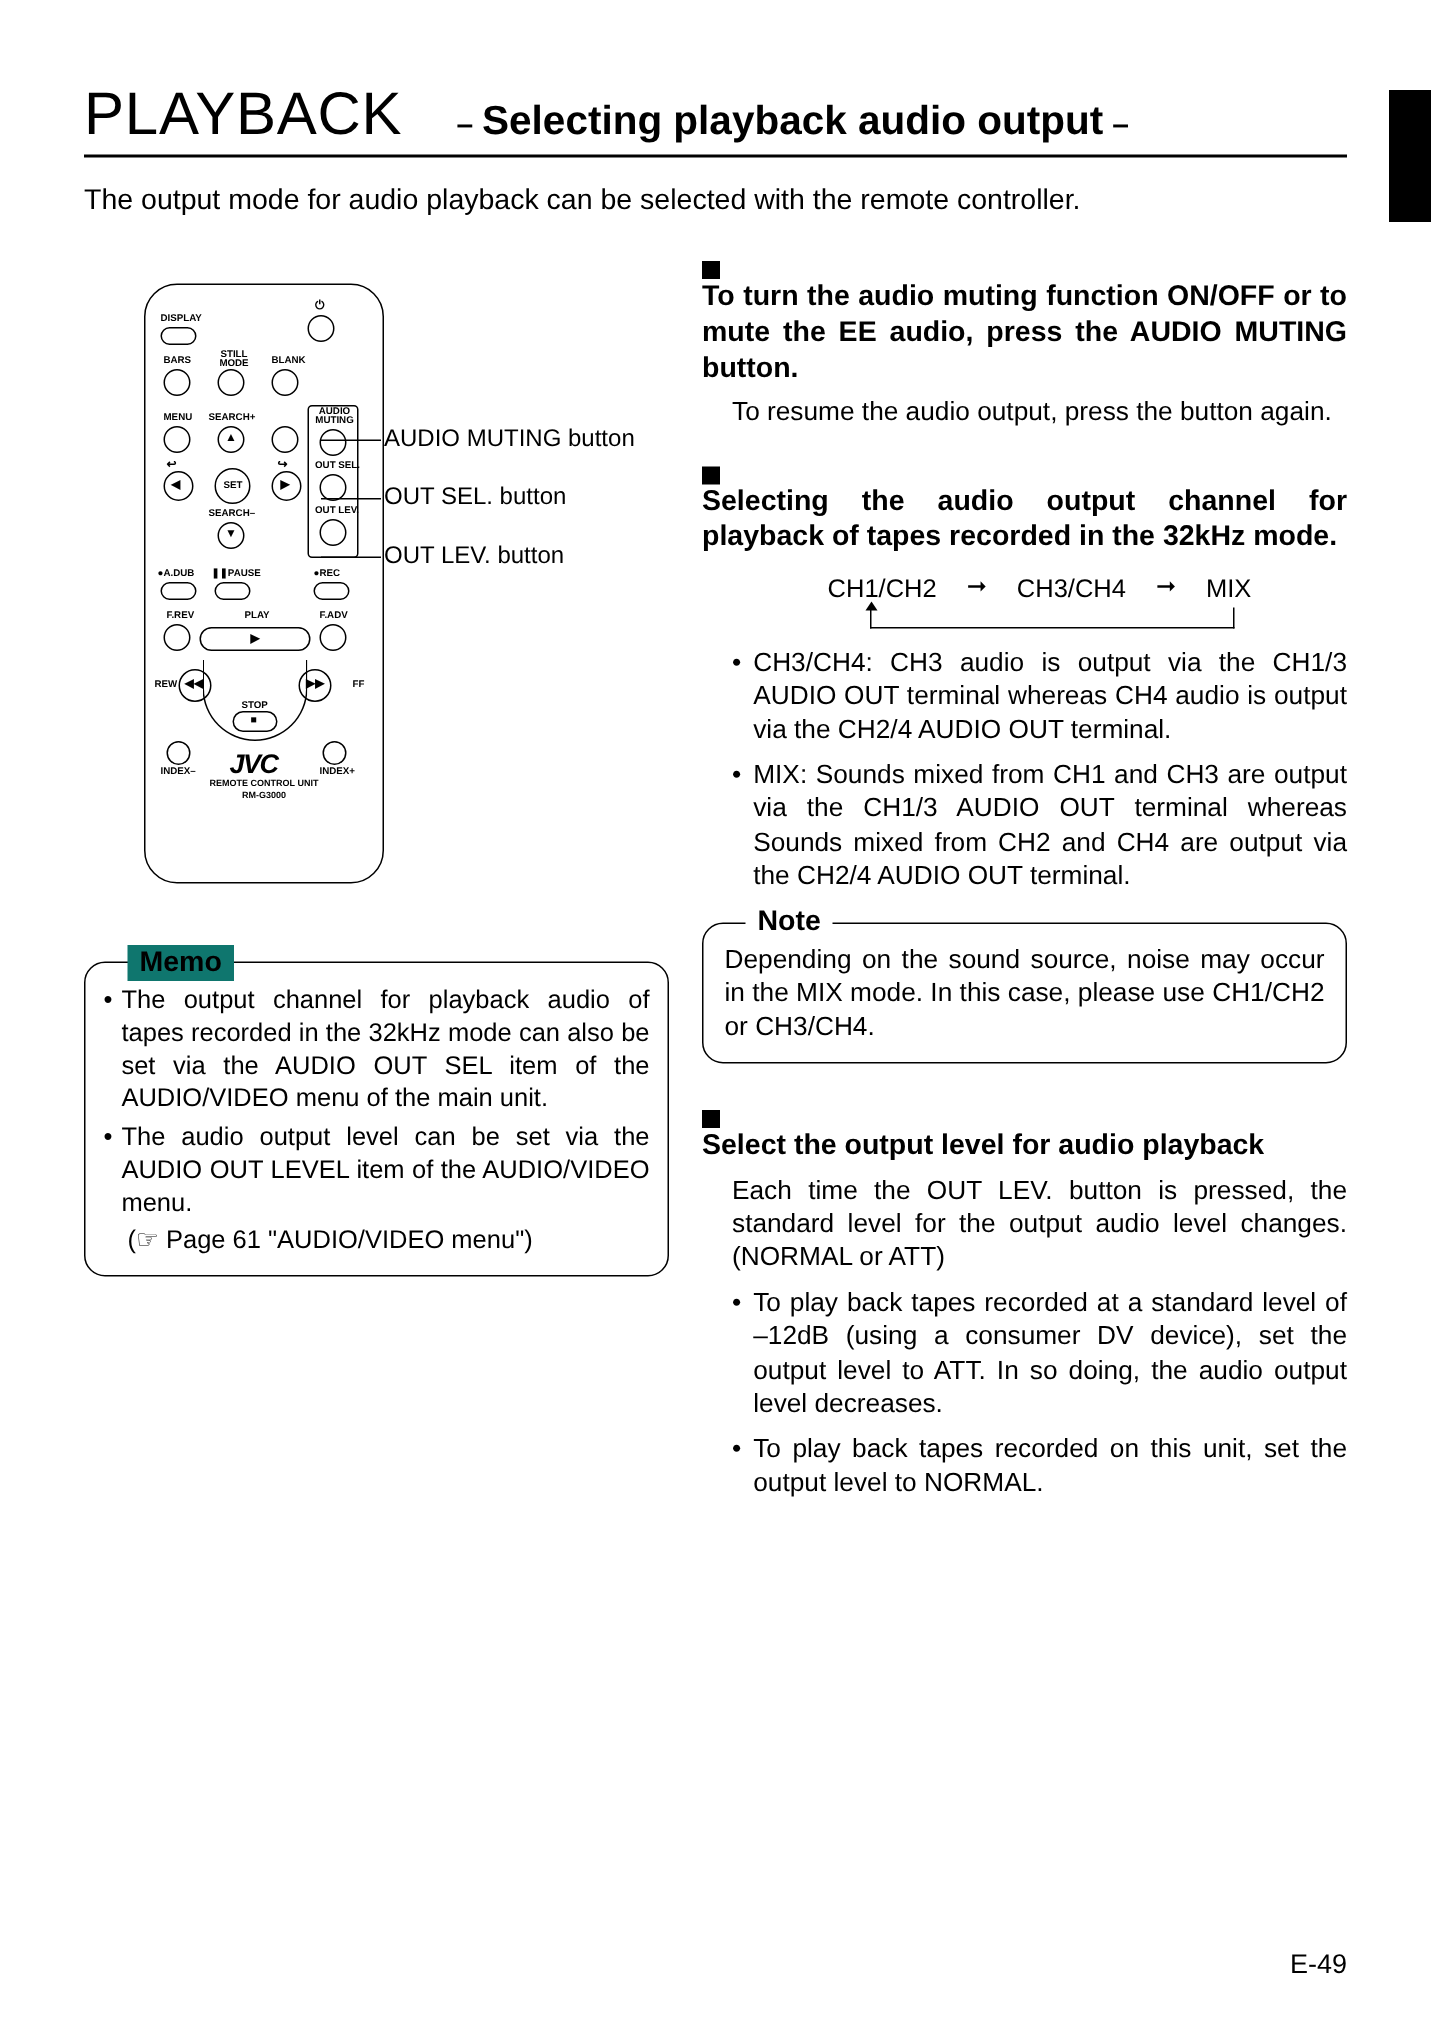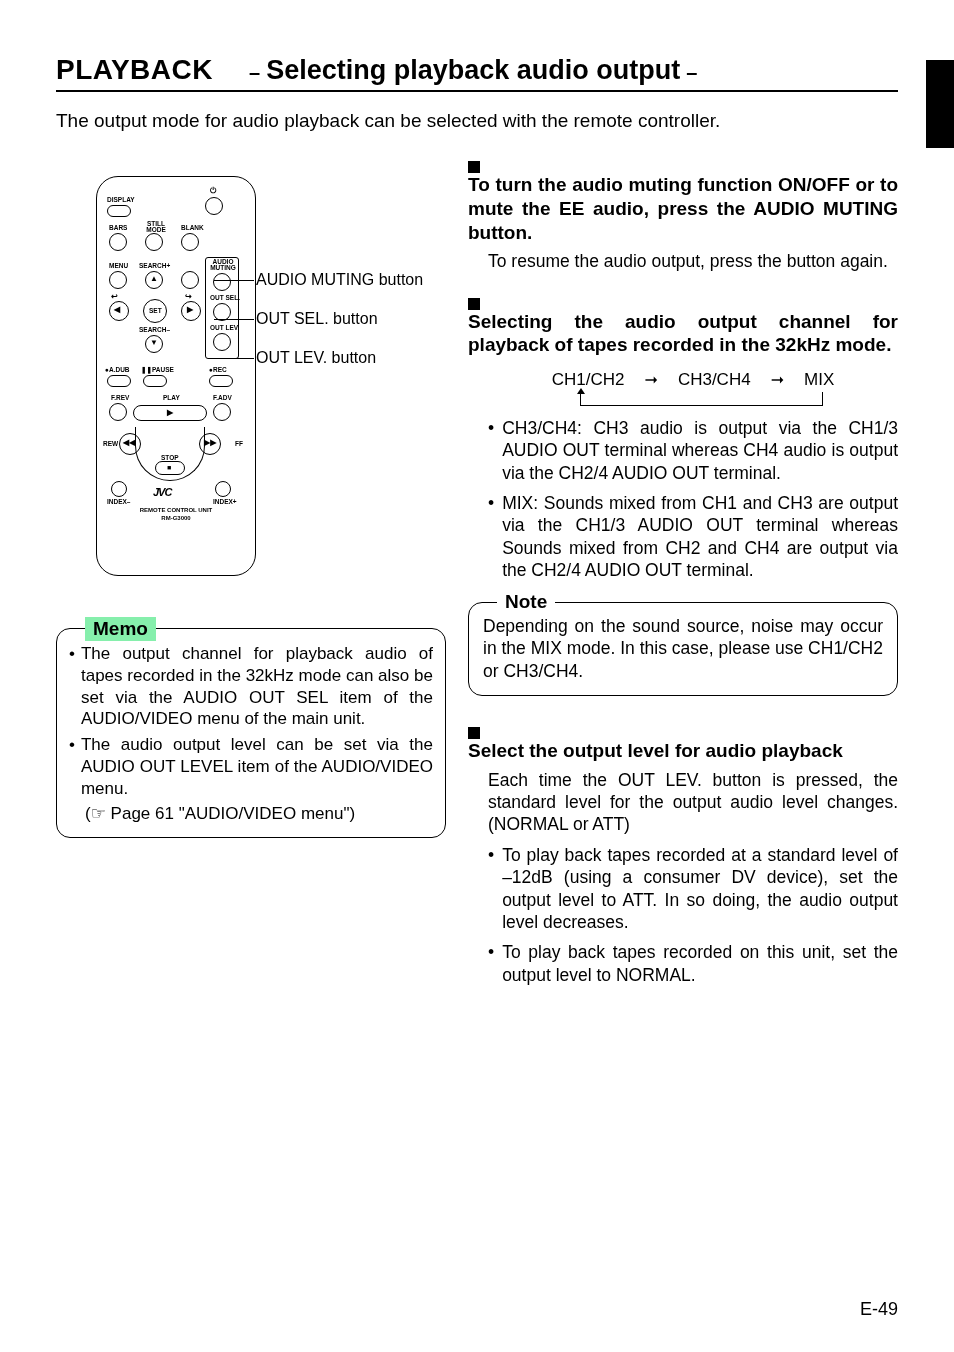--- a/index.html
+++ b/index.html
@@ -22,22 +22,22 @@
   }
   .header {
     display: flex;
     align-items: baseline;
     border-bottom: 2px solid #000;
     padding-bottom: 4px;
     margin-bottom: 18px;
     gap: 30px;
   }
   .header .section {
-    font-weight: 700;
-    font-size: 28px;
+    font-weight: 400;
+    font-size: 40px;
     letter-spacing: 0.5px;
   }
   .header .subtitle {
     font-weight: 900;
     font-size: 27px;
   }
   .dash { font-weight: 900; font-size: 20px; margin: 0 6px; }
   .intro {
     font-size: 19px;
     margin-bottom: 24px;
@@ -103,21 +103,21 @@
     padding: 14px 12px 12px 12px;
     font-size: 17px;
     line-height: 1.28;
     position: relative;
     margin-top: 52px;
   }
   .framed-box .box-title {
     position: absolute;
     top: -12px;
     left: 28px;
-    background: #86efac;
+    background: #0f766e;
     padding: 0 8px;
     font-weight: bold;
     font-size: 19px;
   }
   .framed-box ul { list-style: none; }
   .framed-box li {
     display: flex;
     text-align: justify;
     margin-bottom: 4px;
   }
@@ -143,21 +143,21 @@
     text-align: justify;
   }
   .block-body ul { list-style: none; margin-top: 8px; }
   .block-body li {
     display: flex;
     margin-bottom: 8px;
   }
   .block-body li::before { content: "•"; margin-right: 8px; }
   .seq {
     display: flex;
-    align-items: flex-end;
+    align-items: flex-start;
     justify-content: center;
     gap: 20px;
     font-size: 17px;
     margin: 12px 0 4px 0;
     position: relative;
     padding-bottom: 18px;
   }
   .seq .arrow { font-size: 16px; }
   .seq-return {
     position: absolute;
@@ -287,21 +287,21 @@
         <span class="lbl" style="left:64px;top:278px">STOP</span>
         <span class="btn-pill" style="left:58px;top:284px;width:30px;height:14px"></span>
         <span class="lbl" style="left:70px;top:287px;font-size:7px">■</span>
 
         <span style="position:absolute;left:38px;top:250px;width:70px;height:54px;border:1px solid #000;border-top:none;border-radius:0 0 40px 40px"></span>
 
         <span class="btn-round" style="left:14px;top:304px;width:16px;height:16px"></span>
         <span class="btn-round" style="left:118px;top:304px;width:16px;height:16px"></span>
         <span class="lbl" style="left:10px;top:322px">INDEX–</span>
         <span class="lbl" style="left:116px;top:322px">INDEX+</span>
-        <span class="lbl" style="left:56px;top:310px;font-size:11px;font-weight:900;letter-spacing:-1px;font-style:italic">JVC</span>
+        <span class="lbl" style="left:56px;top:310px;font-size:18px;font-weight:900;letter-spacing:-1px;font-style:italic">JVC</span>
         <span class="lbl" style="left:0;right:0;top:330px;text-align:center;font-size:6px">REMOTE CONTROL UNIT</span>
         <span class="lbl" style="left:0;right:0;top:338px;text-align:center;font-size:6px">RM-G3000</span>
       </div>
       <div class="callouts">
         <div class="callout"><span class="line"></span><span>AUDIO MUTING button</span></div>
         <div class="callout"><span class="line"></span><span>OUT SEL. button</span></div>
         <div class="callout"><span class="line"></span><span>OUT LEV. button</span></div>
       </div>
     </div>
 

